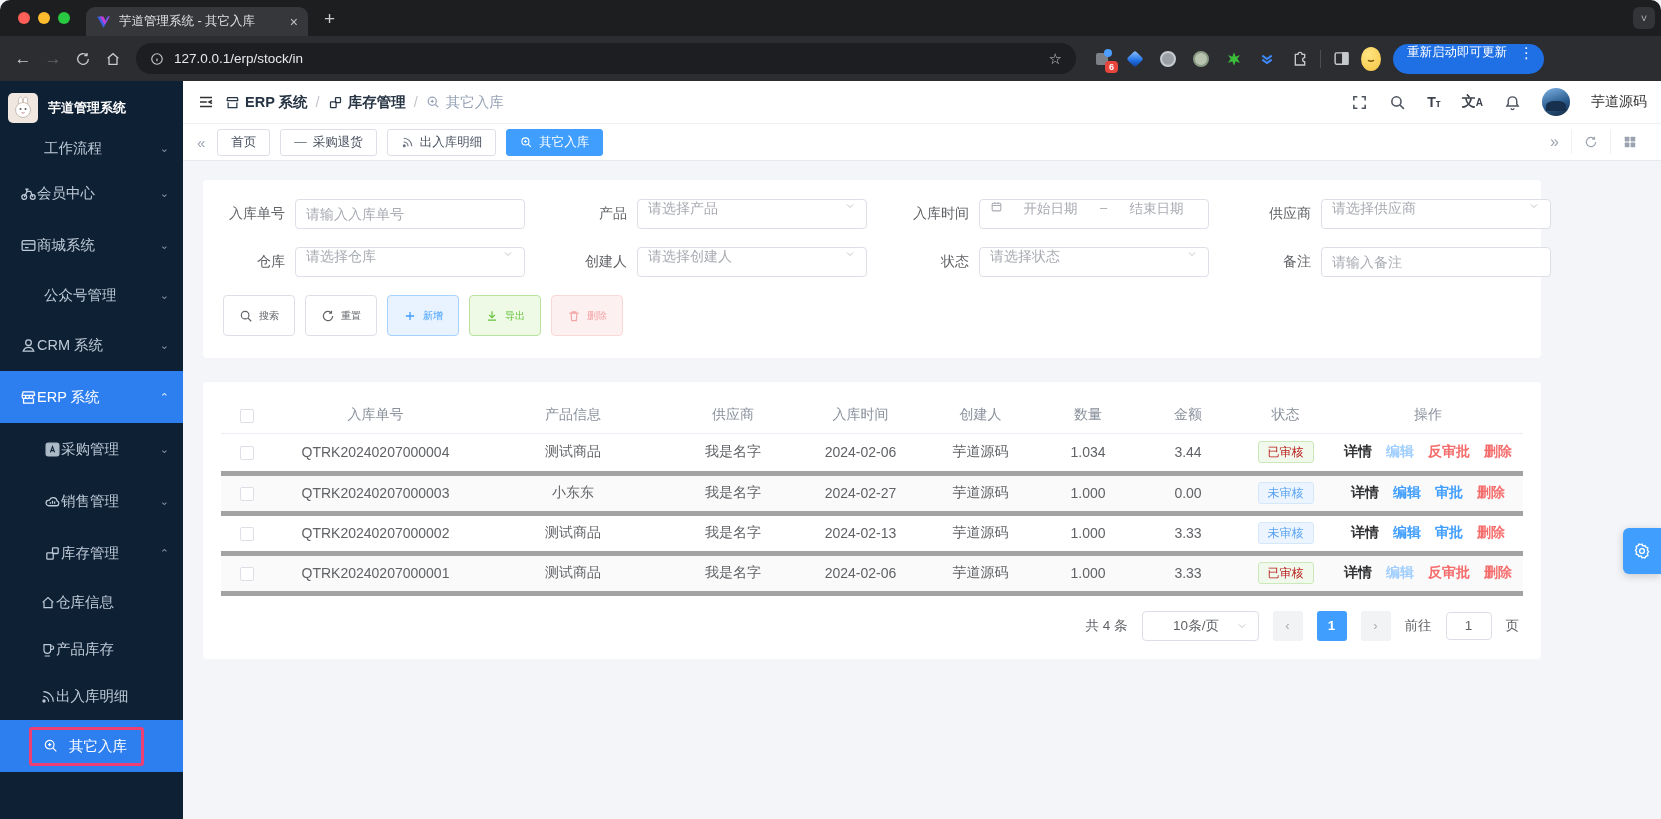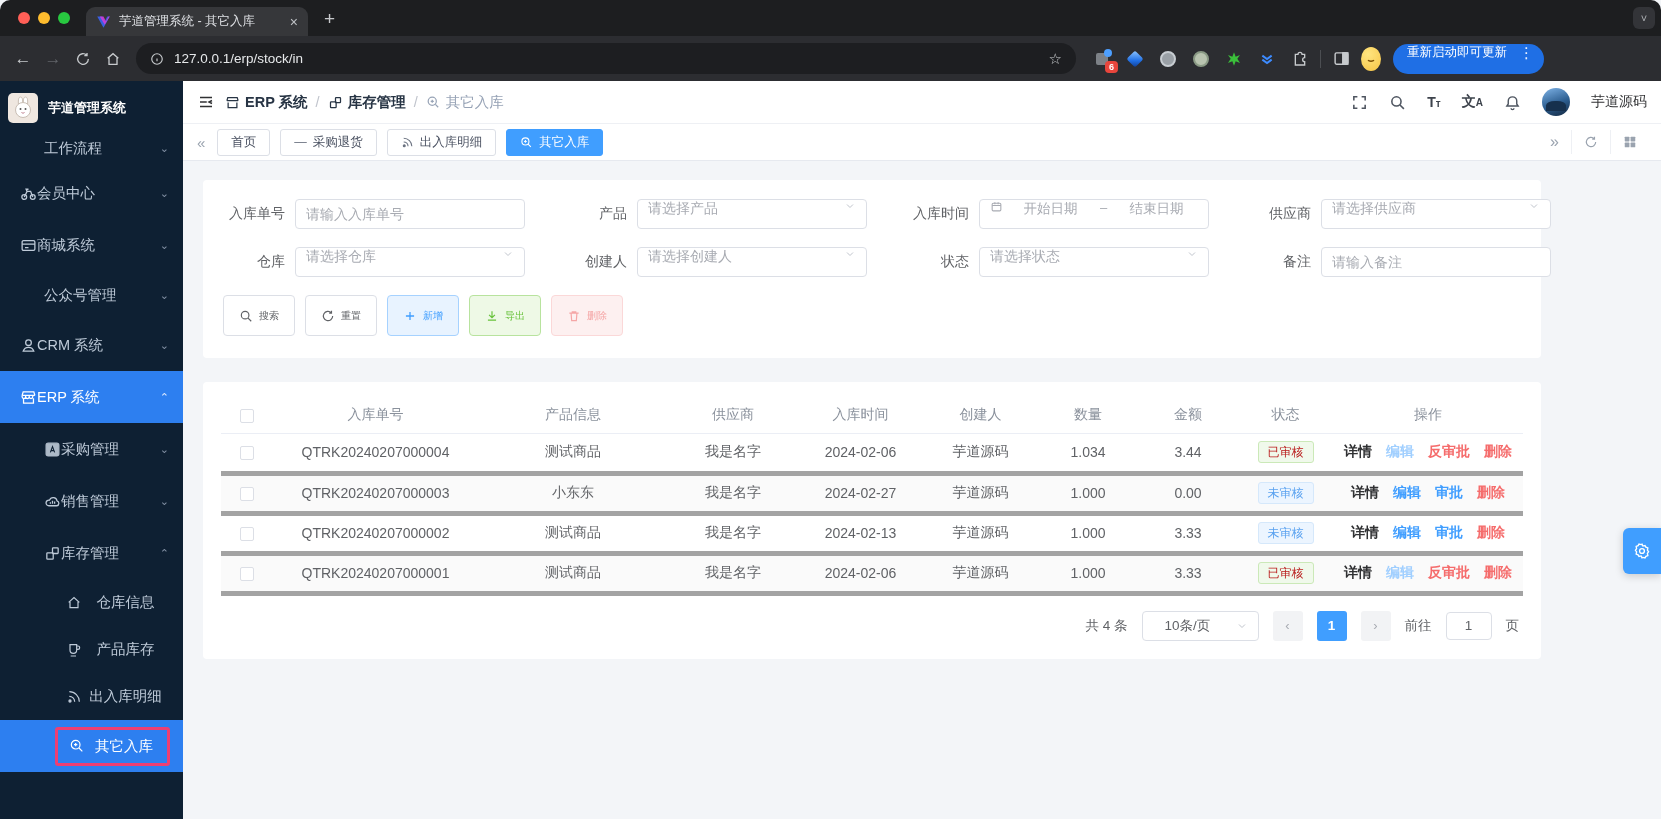--- a/index.html
+++ b/index.html
@@ -45,21 +45,21 @@
   .sidebar { width:183px; background:#0e2033; color:#bfcbd9; flex:none; display:flex; flex-direction:column; overflow:hidden; }
   .logo-row { display:flex; align-items:center; gap:10px; padding:12px 10px 6px 8px; }
   .logo-img { width:30px; height:30px; border-radius:5px; background:#efe7e0; display:flex; align-items:center; justify-content:center; overflow:hidden; }
   .logo-title { color:#fff; font-size:13px; font-weight:700; white-space:nowrap; }
   .menu { flex:1; }
   .mi { height:52px; display:flex; align-items:center; padding:0 14px 0 20px; font-size:14.5px; cursor:default; }
   .mi .mi-label { flex:1; white-space:nowrap; }
   .mi .mchev { color:#8391a5; font-size:11px; }
   .mi-ind { padding-left:44px; height:48px; }
   .mi-l2 { padding-left:44px; }
-  .mi-l3 { padding-left:66px; height:47px;text-align:center; }
+  .mi-l3 { padding-left:40px; height:47px; }
   .mi.active { background:#2d7ff0; color:#fff; }
   .mi.active .mchev { color:#dce9ff; }
   .hl-box { display:flex; align-items:center; gap:10px; border:3px solid #ed3f73; border-radius:3px; padding:7px 14px 7px 11px; margin-left:-11px; }
 
   
   .main { flex:1; display:flex; flex-direction:column; min-width:0; }
   .topbar { height:42px; background:#fff; display:flex; align-items:center; padding:0 14px; gap:10px; }
   .fold-ic { color:#303133; }
   .crumb { display:flex; align-items:center; gap:8px; font-size:14.5px; }
   .crumb-item { display:flex; align-items:center; gap:5px; color:#273444; font-weight:700; }
@@ -119,21 +119,21 @@
   .ops { text-align:center; }
   .op { margin:0 7px; font-weight:700; font-size:14px; text-decoration:none; cursor:default; }
   .op.detail { color:#303133; }
   .op.edit { color:#409eff; }
   .op.edit.dis { color:#a0cfff; }
   .op.approve { color:#409eff; }
   .op.danger { color:#f56c6c; }
 
   .pager { display:flex; align-items:center; justify-content:flex-end; gap:14px; padding:15px 4px 12px; color:#606266; font-size:13.5px; }
   .psize { width:117px; height:30px; border:1px solid #dcdfe6; border-radius:4px; display:flex; align-items:center; padding:0 10px 0 22px; gap:8px; color:#606266; }
-  .psize span { flex:1; }
+  .psize span { flex:1; text-align:center; }
   .pg-btn { width:30px; height:30px; border-radius:3px; background:#f2f3f5; color:#a8abb2; display:flex; align-items:center; justify-content:center; font-size:13px; }
   .pg-cur { width:30px; height:30px; border-radius:3px; background:#409eff; color:#fff; display:flex; align-items:center; justify-content:center; font-weight:700; }
   .goto-box { width:46px; height:28px; border:1px solid #dcdfe6; border-radius:4px; text-align:center; color:#606266; font-size:13.5px; outline:none; font-family:inherit; }
 
   .gear-fab { position:fixed; right:0; top:528px; width:38px; height:46px; background:#409eff; border-radius:6px 0 0 6px; display:flex; align-items:center; justify-content:center; color:#fff; box-shadow:0 2px 8px rgba(0,0,0,.18); }
 </style>
 </head>
 <body>
 
 <div class="tabs-bar">

